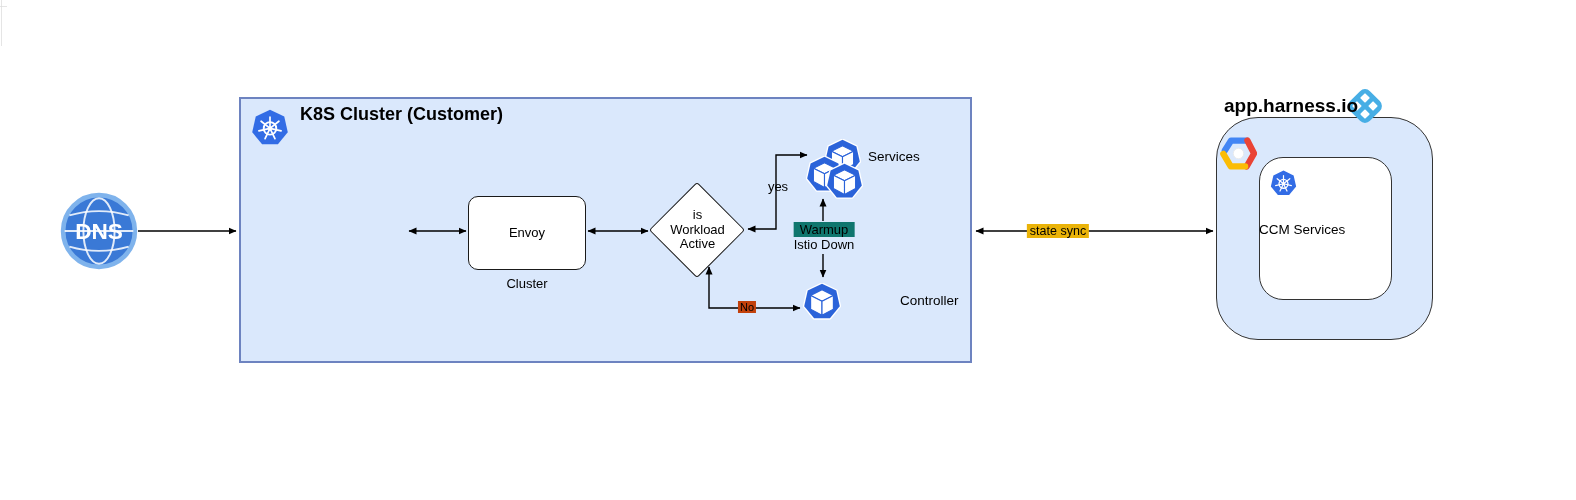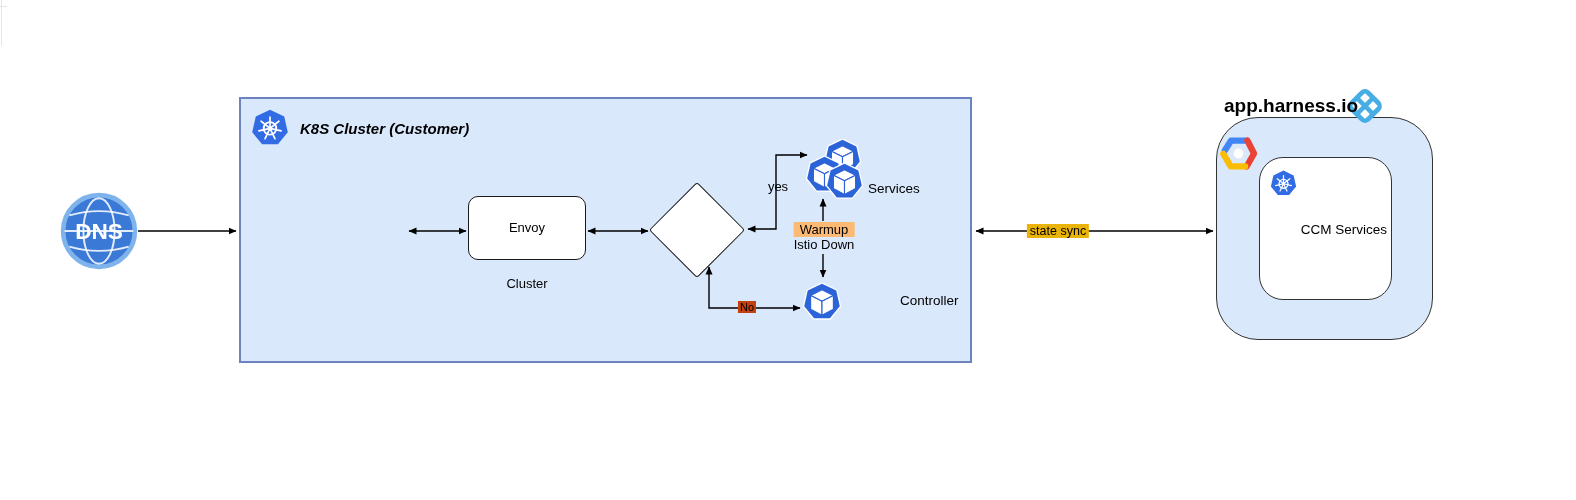--- a/index.html
+++ b/index.html
@@ -7,55 +7,55 @@
     font-family:"Liberation Sans",sans-serif;color:#000;overflow:hidden;}
   .abs{position:absolute;}
   .preline{white-space:pre-line;}
   .edge-line{position:absolute;background:#dcdcdc;opacity:.75;}
 
   .page-title{left:28px;top:33px;width:148px;text-align:center;
     font-size:15px;font-weight:bold;line-height:1.25;z-index:4;}
 
   .cluster-box{left:239px;top:97px;width:733px;height:266px;
     background:#dae8fc;border:2px solid #6d83c0;box-sizing:border-box;z-index:1;}
-  .cluster-title{left:300px;top:120px;font-size:15px;font-weight:bold;z-index:3;font-style:italic;}
+  .cluster-title{left:300px;top:104px;font-size:18px;font-weight:bold;z-index:3;}
 
   .node-box{background:#ffffff;border:1.5px solid #1a1a1a;border-radius:10px;
     display:flex;align-items:center;justify-content:center;text-align:center;
     font-size:13px;line-height:1.25;z-index:3;box-sizing:border-box;}
   .ingress{left:289px;top:196px;width:118px;height:70px;}
-  .envoy{left:468px;top:196px;width:118px;height:64px;}
+  .envoy{left:468px;top:196px;width:118px;height:74px;}
   .router-caption{left:468px;top:276px;width:118px;text-align:center;font-size:13px;z-index:3;}
 
   .diamond-shape{left:663px;top:196px;width:68px;height:68px;background:#fff;
     border:1.5px solid #1a1a1a;border-radius:3px;transform:rotate(45deg);z-index:3;box-sizing:border-box;}
   .diamond-label{left:650px;top:182px;width:95px;height:96px;display:flex;
     align-items:center;justify-content:center;text-align:center;
     font-size:13px;line-height:1.15;z-index:3;}
 
   .icon-label{font-size:13.5px;z-index:4;}
-  .svc-label{left:868px;top:149px;margin-top:32px;}
+  .svc-label{left:868px;top:149px;}
   .ctl-label{left:900px;top:293px;}
 
   .lbl-yes{left:778px;top:179px;transform:translateX(-50%);font-size:13px;z-index:4;}
   .lbl-warm{left:824px;top:222px;transform:translateX(-50%);text-align:center;
     font-size:13px;line-height:15px;z-index:4;}
-  .lbl-warm .hl{background:#fdba74;padding:0 6px;display:inline-block;}
+  .lbl-warm .hl{background:#0f766e;padding:0 6px;display:inline-block;}
   .lbl-warm .plain{display:block;}
   .lbl-no{left:747px;top:301px;transform:translateX(-50%);font-size:11px;
     background:#c2410c;padding:0 2px;z-index:4;}
   .lbl-sync{left:1058px;top:224px;transform:translateX(-50%);font-size:12.5px;
     background:#eab308;padding:0 3px;z-index:4;}
 
   .harness-domain{left:1224px;top:95px;font-size:19px;font-weight:bold;z-index:4;}
   .harness-box{left:1216px;top:117px;width:217px;height:223px;background:#dae8fc;
     border:1.5px solid #333;border-radius:42px;z-index:1;box-sizing:border-box;}
   .ccm-box{left:1259px;top:157px;width:133px;height:143px;background:#fff;
     border:1.5px solid #333;border-radius:24px;z-index:2;box-sizing:border-box;}
-  .ccm-label{left:1259px;top:222px;width:128px;text-align:right;font-size:13.5px;z-index:3;}
+  .ccm-label{left:1259px;top:222px;width:128px;text-align:left;font-size:13.5px;z-index:3;}
 
   svg.icon{z-index:3;position:absolute;}
   #connectors{position:absolute;left:0;top:0;z-index:2;}
 </style>
 </head>
 <body>
 
 <svg width="0" height="0" style="position:absolute" aria-hidden="true">
   <defs>
     <symbol id="sym-k8s" viewBox="0 0 100 100">
@@ -101,20 +101,23 @@
   <div class="abs cluster-box"></div>
   <svg class="icon" style="left:251px;top:109px" width="38" height="38">
       <use href="#sym-k8s"></use>
     </svg>
   <div class="abs cluster-title">K8S Cluster (Customer)</div>
 
   <div class="abs node-box envoy">Envoy</div>
   <div class="abs router-caption">Cluster</div>
 
   <div class="abs diamond-shape"></div>
+  <div class="abs diamond-label preline">is
+Workload
+Active</div>
 
   <svg class="icon" style="left:806px;top:139px" width="60" height="62" viewBox="0 0 60 62">
     <use href="#sym-pod" x="18" y="0" width="37" height="37"></use>
     <use href="#sym-pod" x="0" y="17" width="37" height="37"></use>
     <use href="#sym-pod" x="20" y="24" width="37" height="37"></use>
   </svg>
   <div class="abs icon-label svc-label">Services</div>
 
   <svg class="icon" style="left:803px;top:283px" width="38" height="38">
       <use href="#sym-pod"></use>

